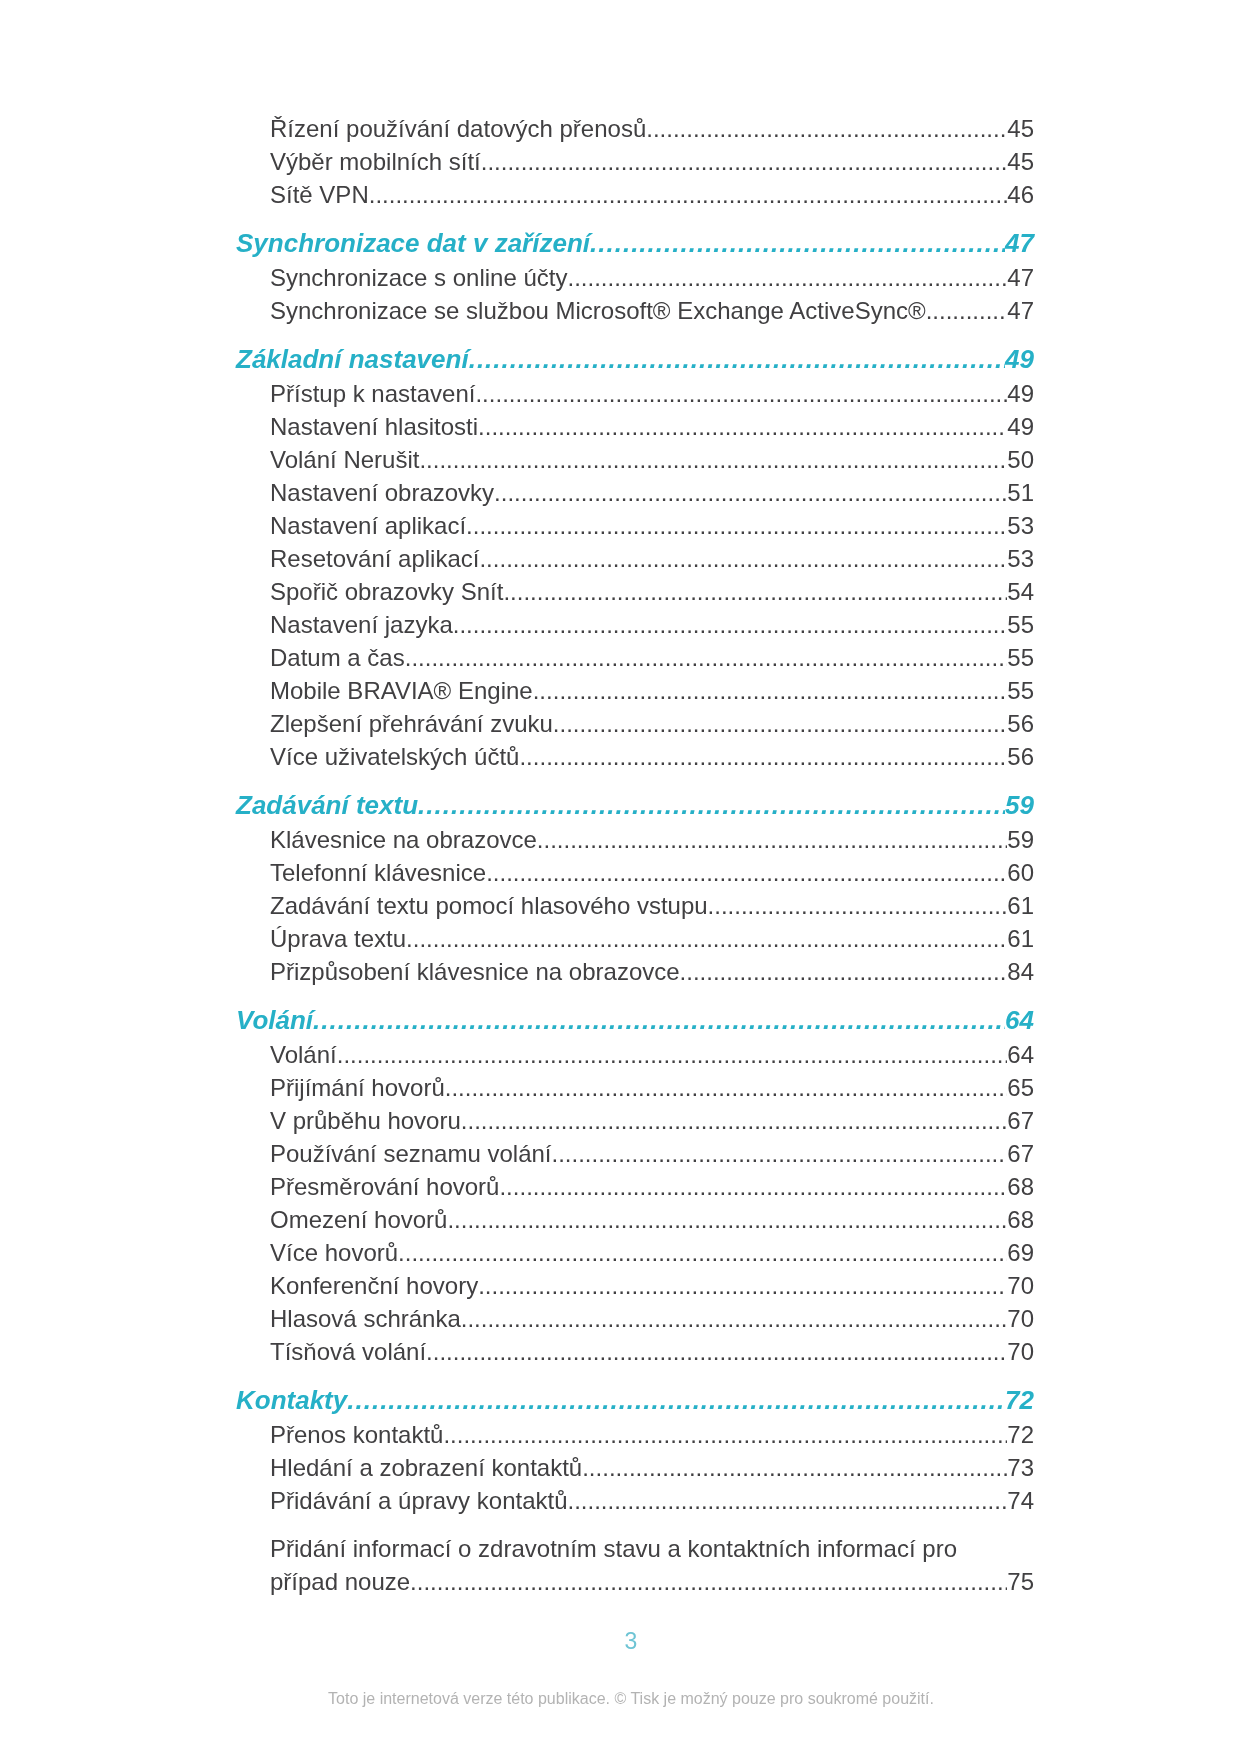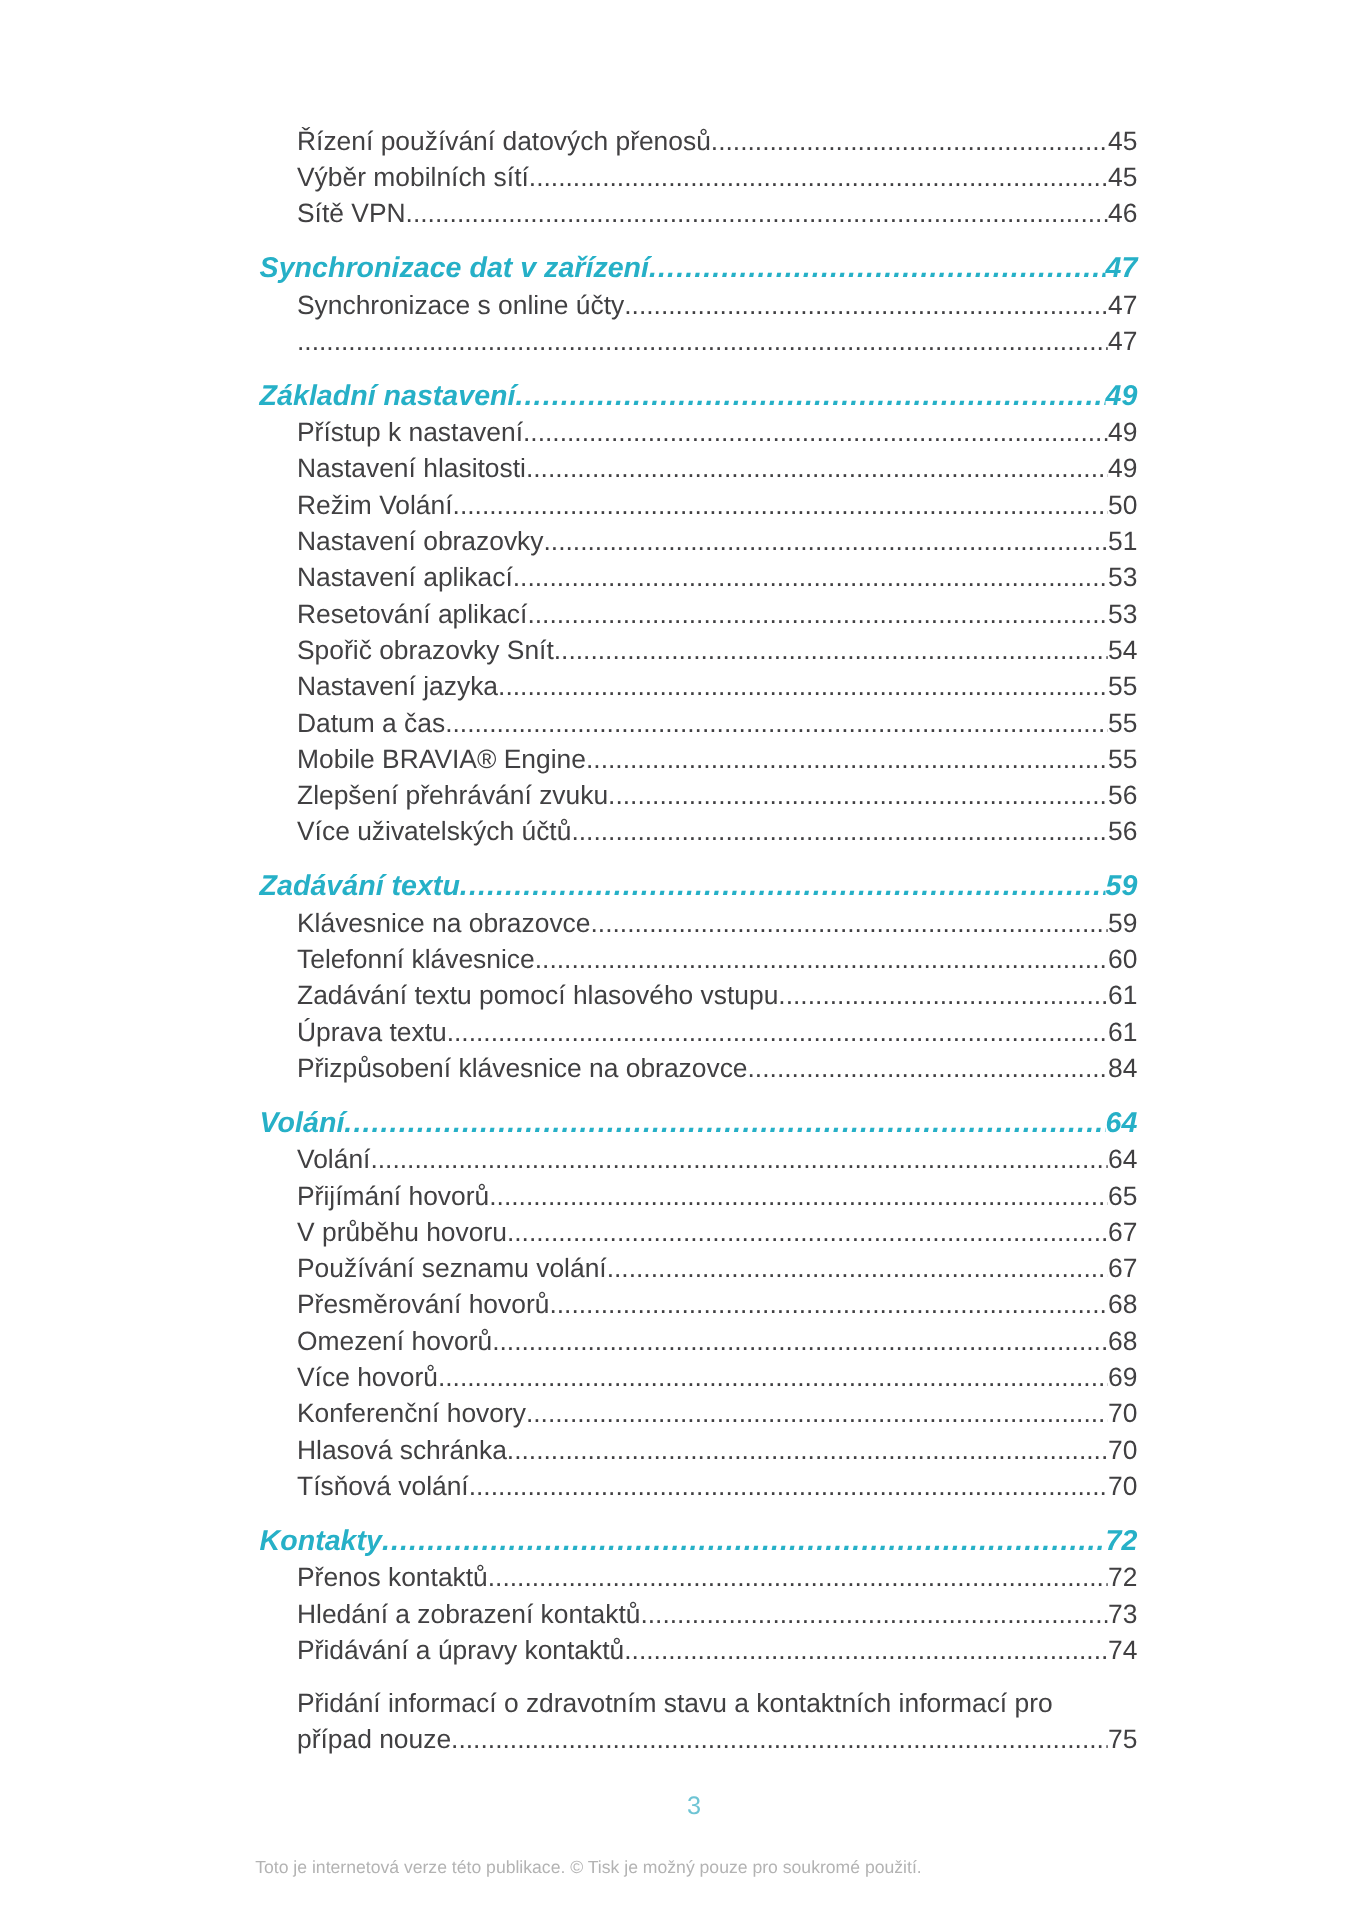--- a/index.html
+++ b/index.html
@@ -60,21 +60,21 @@
     width: 798px;
     text-align: center;
     font-size: 23px;
     color: var(--pagenum, #6ec4d4);
   }
 
   .footer {
     position: absolute;
     left: 232px; top: 1690px;
     width: 798px;
-    text-align: left;
+    text-align: center;
     font-size: 16px;
     color: var(--footer, #b3b3b3);
   }
 </style>
 </head>
 <body>
 
 <main class="toc">
     <div class="toc-row toc-sub">
       <div class="toc-line">
@@ -106,20 +106,21 @@
     </div>
     <div class="toc-row toc-sub">
       <div class="toc-line">
         <span class="toc-label">Synchronizace s online účty</span>
         <span class="toc-dots"></span>
         <span class="toc-page">47</span>
       </div>
     </div>
     <div class="toc-row toc-sub">
       <div class="toc-line">
+        <span class="toc-label">Synchronizace se službou Microsoft® Exchange ActiveSync®</span>
         <span class="toc-dots"></span>
         <span class="toc-page">47</span>
       </div>
     </div>
     <div class="toc-row toc-heading">
       <div class="toc-line">
         <span class="toc-label">Základní nastavení</span>
         <span class="toc-dots"></span>
         <span class="toc-page">49</span>
       </div>
@@ -133,21 +134,21 @@
     </div>
     <div class="toc-row toc-sub">
       <div class="toc-line">
         <span class="toc-label">Nastavení hlasitosti</span>
         <span class="toc-dots"></span>
         <span class="toc-page">49</span>
       </div>
     </div>
     <div class="toc-row toc-sub">
       <div class="toc-line">
-        <span class="toc-label">Režim Volání</span>
+        <span class="toc-label">Volání Nerušit</span>
         <span class="toc-dots"></span>
         <span class="toc-page">50</span>
       </div>
     </div>
     <div class="toc-row toc-sub">
       <div class="toc-line">
         <span class="toc-label">Nastavení obrazovky</span>
         <span class="toc-dots"></span>
         <span class="toc-page">51</span>
       </div>

